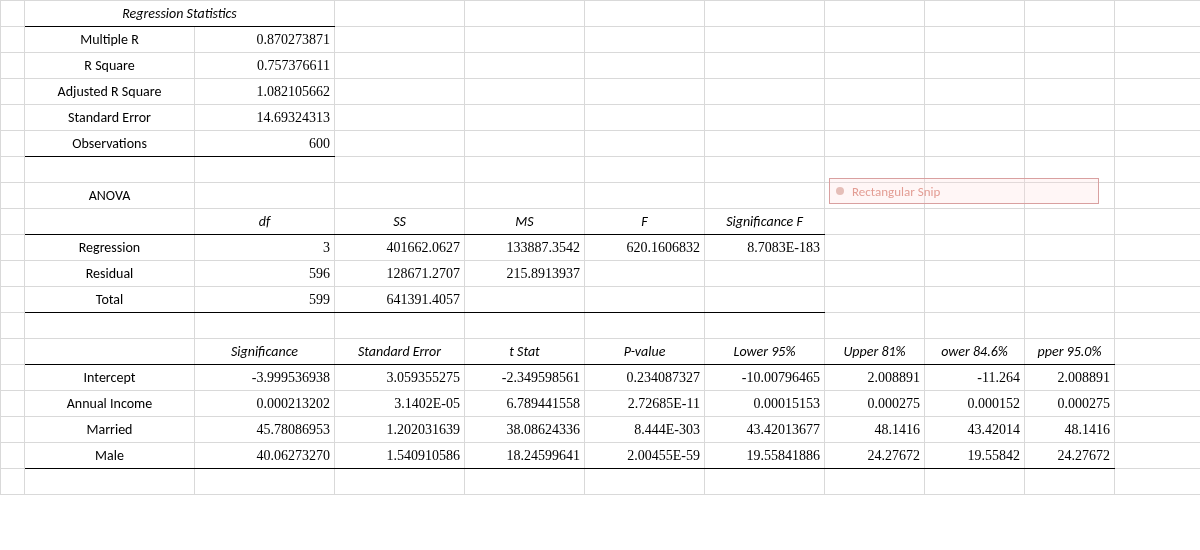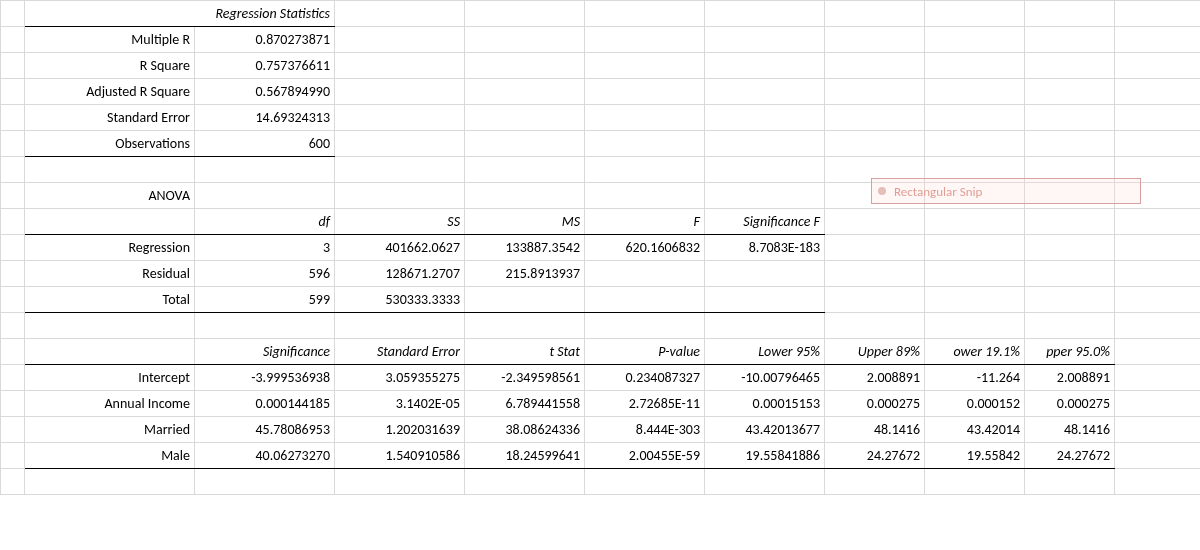--- a/index.html
+++ b/index.html
@@ -27,29 +27,29 @@
     vertical-align: middle;
     white-space: nowrap;
     overflow: hidden;
   }
   .rowhead {
     width: 24px;
     background: #fff;
     border-right: 1px solid #d9d9d9;
   }
   .italic { font-style: italic; }
-  .right { text-align: right; }
-  .center { text-align: right; }
-  .left { text-align: right; }
+  .right { text-align: right; font-family: Liberation Serif, serif; }
+  .center { text-align: center; }
+  .left { text-align: center; }
   .bb-thick { border-bottom: 1.5px solid #000 !important; }
   .bt-thick { border-top: 1.5px solid #000 !important; }
   .snip {
     position: absolute;
     top: 178px;
-    left: 871px;
+    left: 829px;
     width: 270px;
     height: 26px;
     border: 1px solid #d9a0a0;
     background: rgba(255,220,220,0.25);
     color: #e39d94;
     font-size: 13px;
     padding: 2px 6px;
     display: flex;
     align-items: center;
   }
@@ -112,21 +112,21 @@
         <td></td>
         <td></td>
         <td></td>
         <td></td>
         <td></td>
         <td></td>
       </tr>
 <tr>
         <td class="rowhead"></td>
   <td class="left">Adjusted R Square</td>
-  <td class="right">0.567894990</td>
+  <td class="right">1.082105662</td>
   <td></td>
         <td></td>
         <td></td>
         <td></td>
         <td></td>
         <td></td>
         <td></td>
         <td></td>
       </tr>
 <tr>
@@ -221,21 +221,21 @@
         <td></td>
         <td></td>
         <td></td>
         <td></td>
         <td></td>
       </tr>
 <tr>
         <td class="rowhead"></td>
   <td class="left bb-thick">Total</td>
   <td class="right bb-thick">599</td>
-  <td class="right bb-thick">530333.3333</td>
+  <td class="right bb-thick">641391.4057</td>
   <td class="bb-thick"></td>
         <td class="bb-thick"></td>
         <td class="bb-thick"></td>
   <td></td>
         <td></td>
         <td></td>
         <td></td>
       </tr>
 
 <tr>
@@ -253,43 +253,43 @@
       </tr>
 
 <tr>
         <td class="rowhead"></td>
   <td class="bb-thick bt-thick"></td>
   <td class="italic center bb-thick bt-thick">Significance</td>
   <td class="italic center bb-thick bt-thick">Standard Error</td>
   <td class="italic center bb-thick bt-thick">t Stat</td>
   <td class="italic center bb-thick bt-thick">P-value</td>
   <td class="italic center bb-thick bt-thick">Lower 95%</td>
-  <td class="italic center bb-thick bt-thick">Upper 89%</td>
-  <td class="italic center bb-thick bt-thick">ower 19.1%</td>
+  <td class="italic center bb-thick bt-thick">Upper 81%</td>
+  <td class="italic center bb-thick bt-thick">ower 84.6%</td>
   <td class="italic center bb-thick bt-thick">pper 95.0%</td>
   <td></td>
       </tr>
 
 <tr>
         <td class="rowhead"></td>
   <td class="left">Intercept</td>
   <td class="right">-3.999536938</td>
   <td class="right">3.059355275</td>
   <td class="right">-2.349598561</td>
   <td class="right">0.234087327</td>
   <td class="right">-10.00796465</td>
   <td class="right">2.008891</td>
   <td class="right">-11.264</td>
   <td class="right">2.008891</td>
   <td></td>
       </tr>
 <tr>
         <td class="rowhead"></td>
   <td class="left">Annual Income</td>
-  <td class="right">0.000144185</td>
+  <td class="right">0.000213202</td>
   <td class="right">3.1402E-05</td>
   <td class="right">6.789441558</td>
   <td class="right">2.72685E-11</td>
   <td class="right">0.00015153</td>
   <td class="right">0.000275</td>
   <td class="right">0.000152</td>
   <td class="right">0.000275</td>
   <td></td>
       </tr>
 <tr>

